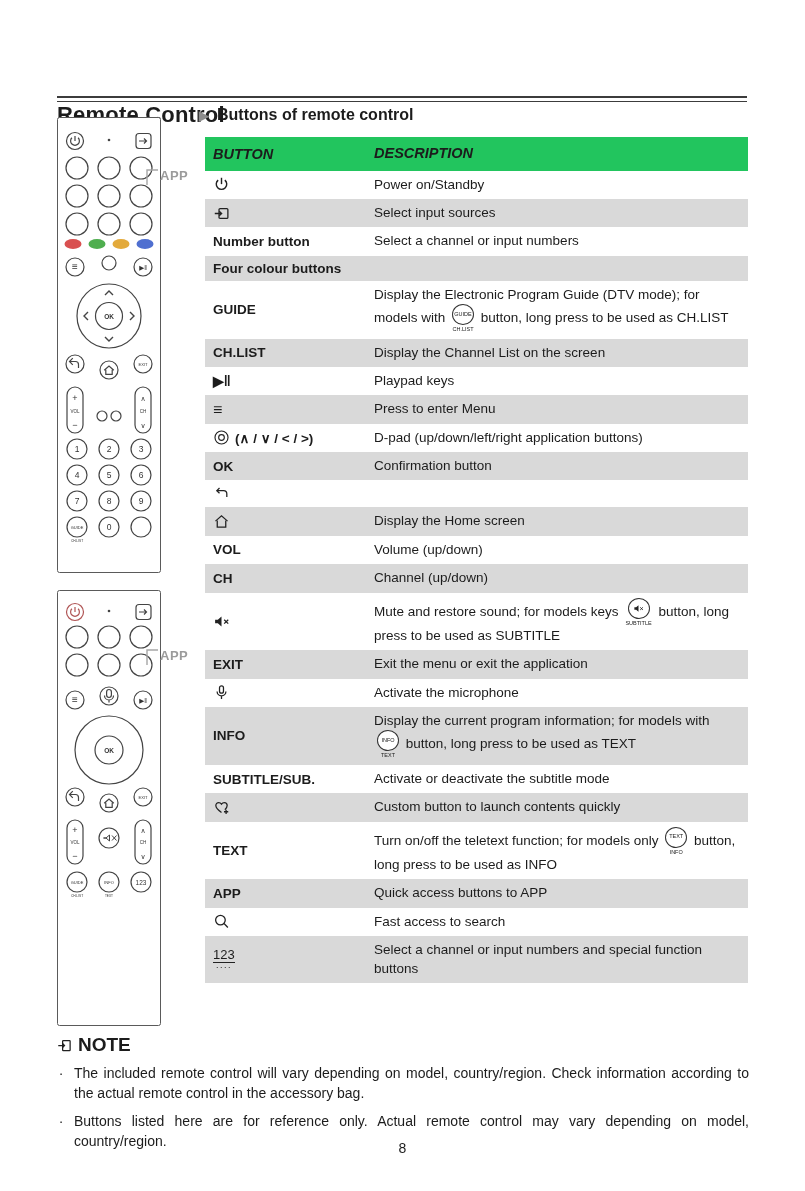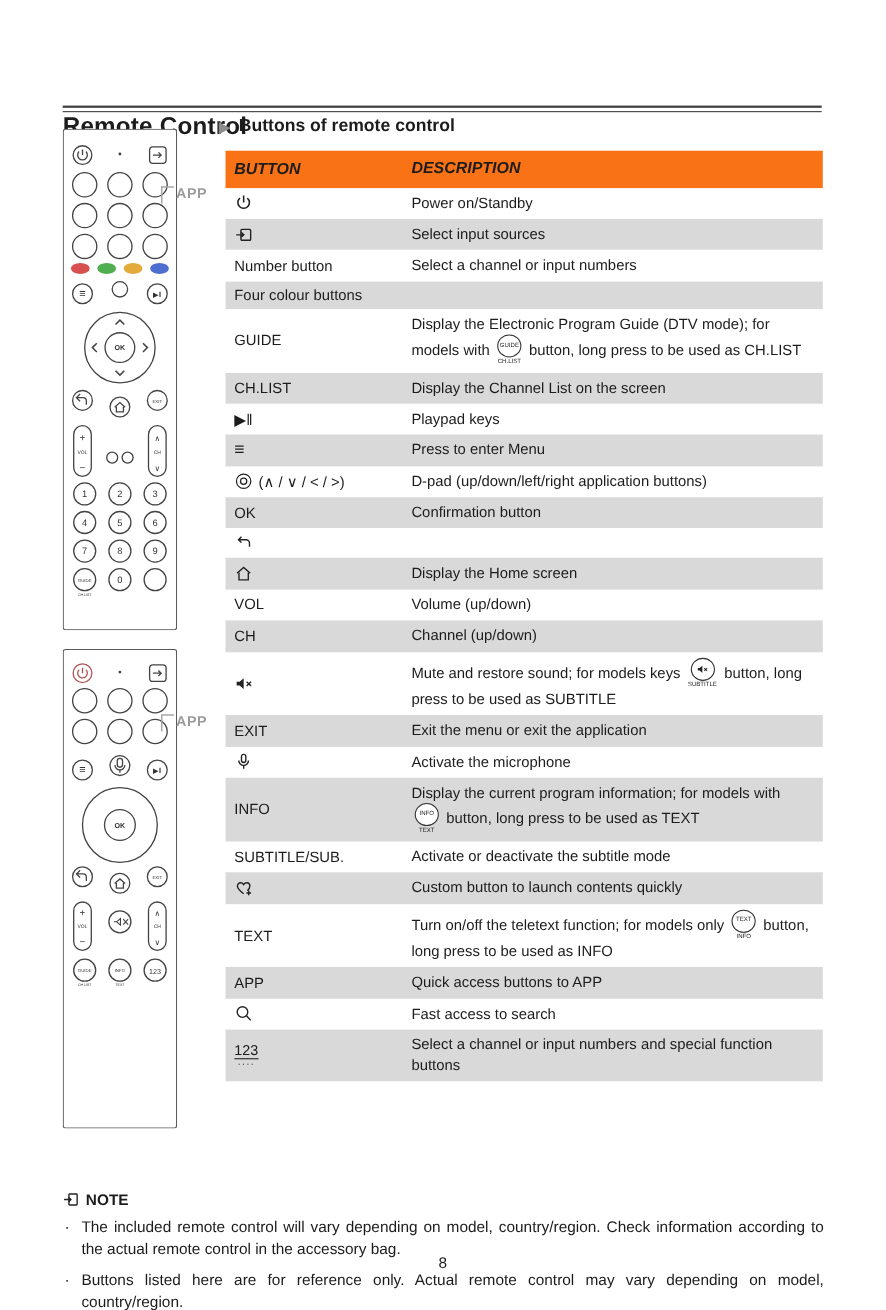--- a/index.html
+++ b/index.html
@@ -16,43 +16,43 @@
   .remote svg text{fill:#333;}
   .app-tag{position:absolute;display:flex;align-items:flex-start;color:#9b9b9b;font-size:13px;font-weight:bold;letter-spacing:.5px;}
   .app-tag svg{margin-right:1px;}
 
   
   .section-head{position:absolute;left:199px;top:106px;display:flex;align-items:center;gap:8px;font-size:16px;font-weight:bold;}
   .tri{color:#8c8c8c;font-size:13px;line-height:1;}
 
   
   .btable{position:absolute;left:205px;top:137px;width:543px;font-size:13.5px;}
-  .thead{display:flex;align-items:center;background:#f97316;font-weight:bold;font-style:italic;font-size:14.5px;}
+  .thead{display:flex;align-items:center;background:#22c55e;font-weight:bold;font-style:italic;font-size:14.5px;}
   .thead .cbtn,.thead .cdesc{padding-top:7px;padding-bottom:7px;}
   .tbody .trow:nth-child(even){background:#d9d9d9;}
   .trow{display:flex;align-items:center;}
   .cbtn{width:166px;flex-shrink:0;box-sizing:border-box;padding:5px 4px 5px 8px;display:flex;align-items:center;gap:5px;}
   .cdesc{flex:1;box-sizing:border-box;padding:5px 8px 5px 3px;line-height:1.36;}
   .bicon{width:17px;height:17px;display:inline-flex;flex-shrink:0;color:#222;}
   .bicon svg{width:100%;height:100%;}
-  .btext{white-space:nowrap;}
+  .btext{white-space:nowrap;font-weight:bold;}
   .sym{font-size:14px;}
 
   .badge{display:inline-flex;flex-direction:column;align-items:center;vertical-align:middle;margin:0 3px;}
   .badge-circle{width:20px;height:19px;border:1px solid #333;border-radius:50%;display:flex;align-items:center;justify-content:center;font-size:5.5px;letter-spacing:0;color:#222;background:#fff;}
   .badge-circle svg{width:11px;height:11px;color:#222;}
   .badge-sub{font-size:5.5px;margin-top:1px;color:#222;}
 
   .num123{display:inline-flex;flex-direction:column;align-items:center;line-height:1;}
   .num123 .n{border-bottom:1px solid #222;padding-bottom:1px;font-size:13px;}
   .num123 .dots{font-size:9px;letter-spacing:1px;margin-top:0;}
 
   
   .note{position:absolute;left:57px;top:1034px;width:692px;font-size:14px;}
-  .note-head{display:flex;align-items:center;gap:6px;font-weight:bold;font-size:14px;margin-top:48px;}
+  .note-head{display:flex;align-items:center;gap:6px;font-weight:bold;font-size:19px;}
   .note-head svg{color:#222;}
   .note-item{display:flex;gap:9px;margin-top:7px;line-height:1.45;text-align:justify;}
   .note-bullet{flex-shrink:0;width:8px;text-align:center;}
 
   .pageno{position:absolute;left:0;top:1140px;width:100%;text-align:center;font-size:14px;}
 </style>
 </head>
 <body>
 
 <div class="page-title">Remote Control</div>

